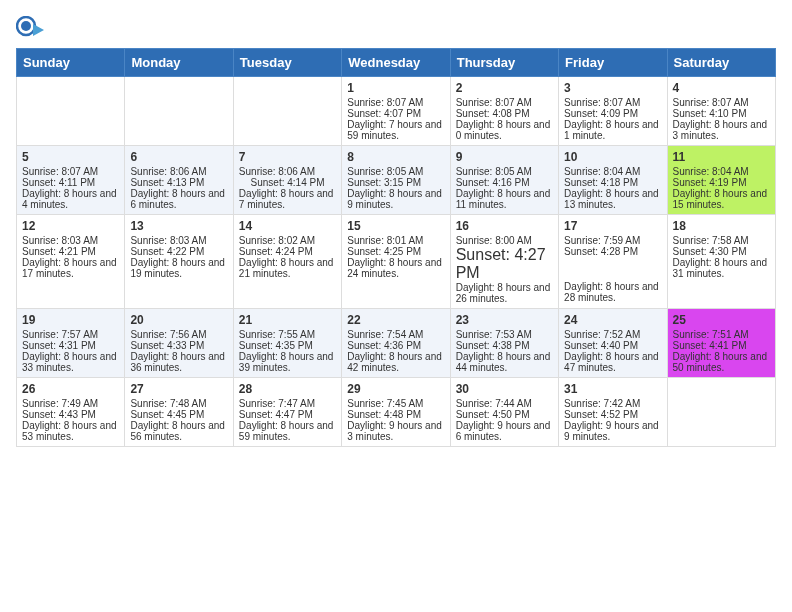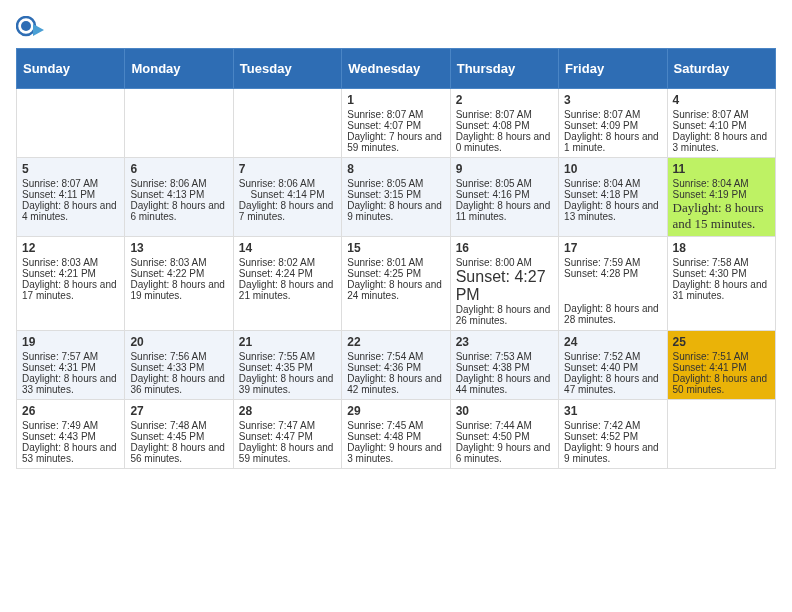--- a/index.html
+++ b/index.html
@@ -56,21 +56,21 @@
       width: 100%;
       border-collapse: collapse;
       border: 1px solid #ccc;
     }
     .calendar th {
       background-color: #2e6db4;
       color: #fff;
       font-size: 13px;
       font-weight: bold;
       text-align: left;
-      padding: 12px 6px;
+      padding: 6px 6px;
       border: 1px solid #4a85c5;
     }
     .calendar td {
       vertical-align: top;
       border: 1px solid #ddd;
       padding: 4px 5px;
       width: 108px;
       min-height: 80px;
       background: #fff;
       font-size: 10.5px;
@@ -188,21 +188,21 @@
         <td style="background: rgb(240, 244, 250);">
           <span class="day-num">10</span>
           <span style="display: block; font-size: 10px;">Sunrise: 8:04 AM</span>
           <span style="display: block; font-size: 10px;">Sunset: 4:18 PM</span>
           <span style="display: block; font-size: 10px;">Daylight: 8 hours and 13 minutes.</span>
         </td>
         <td style="background: #bef264;">
           <span class="day-num">11</span>
           <span style="display: block; font-size: 10px;">Sunrise: 8:04 AM</span>
           <span style="display: block; font-size: 10px;">Sunset: 4:19 PM</span>
-          <span style="display: block; font-size: 13px; font-family: Liberation Serif, serif;">Daylight: 8 hours and 15 minutes.</span>
+          <span style="display: block; font-size: 10px;">Daylight: 8 hours and 15 minutes.</span>
         </td>
       </tr>
       <tr class="row-odd">
         <td style="background: rgb(255, 255, 255);">
           <span class="day-num">12</span>
           <span style="display: block; font-size: 10px;">Sunrise: 8:03 AM</span>
           <span style="display: block; font-size: 10px;">Sunset: 4:21 PM</span>
           <span style="display: block; font-size: 10px;">Daylight: 8 hours and 17 minutes.</span>
         </td>
         <td style="background: rgb(255, 255, 255);">
@@ -272,21 +272,21 @@
           <span style="display: block; font-size: 10px;">Sunrise: 7:53 AM</span>
           <span style="display: block; font-size: 10px;">Sunset: 4:38 PM</span>
           <span style="display: block; font-size: 10px;">Daylight: 8 hours and 44 minutes.</span>
         </td>
         <td style="background: rgb(240, 244, 250);">
           <span class="day-num">24</span>
           <span style="display: block; font-size: 10px;">Sunrise: 7:52 AM</span>
           <span style="display: block; font-size: 10px;">Sunset: 4:40 PM</span>
           <span style="display: block; font-size: 10px;">Daylight: 8 hours and 47 minutes.</span>
         </td>
-        <td style="background: #eab308; margin-top: 21px;">
+        <td style="background: #d946ef; margin-top: 21px;">
           <span class="day-num">25</span>
           <span style="display: block; font-size: 10px;">Sunrise: 7:51 AM</span>
           <span style="display: block; font-size: 10px;">Sunset: 4:41 PM</span>
           <span style="display: block; font-size: 10px;">Daylight: 8 hours and 50 minutes.</span>
         </td>
       </tr>
       <tr class="row-odd">
         <td style="background: rgb(255, 255, 255);">
           <span class="day-num">26</span>
           <span style="display: block; font-size: 10px;">Sunrise: 7:49 AM</span>

